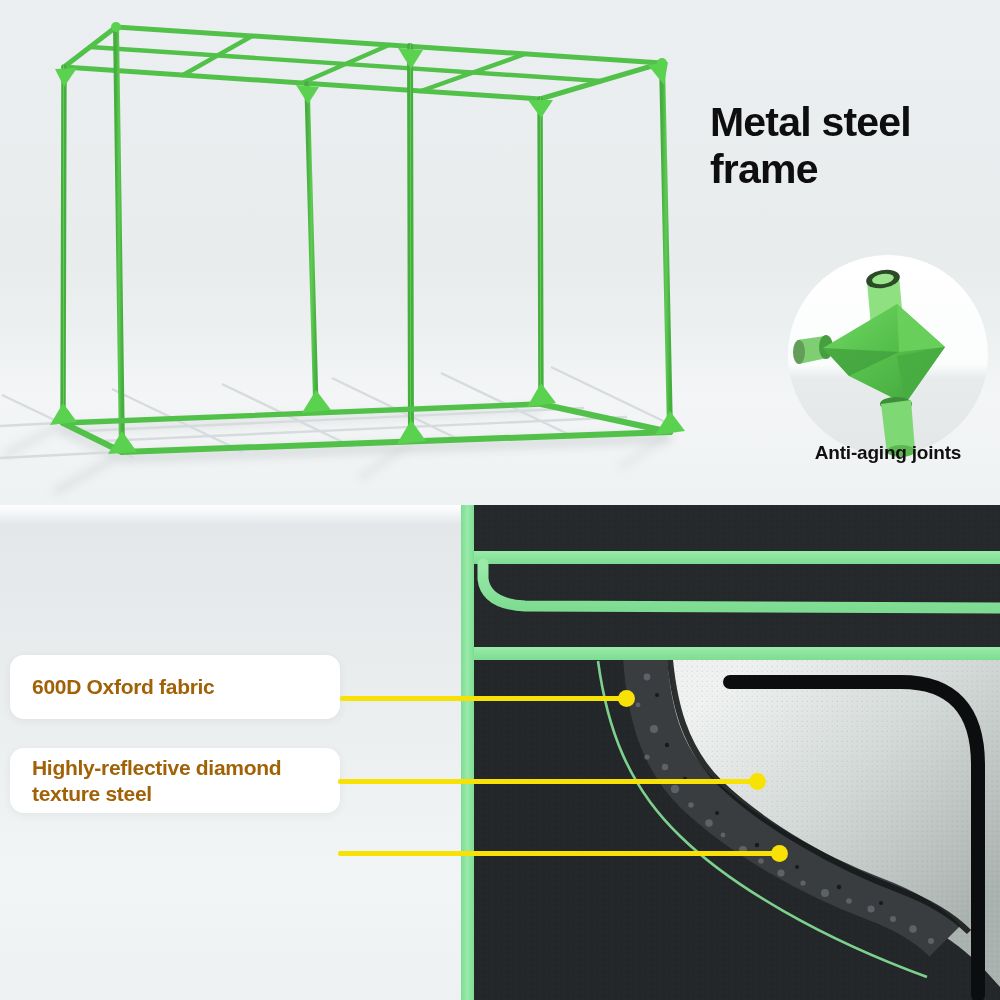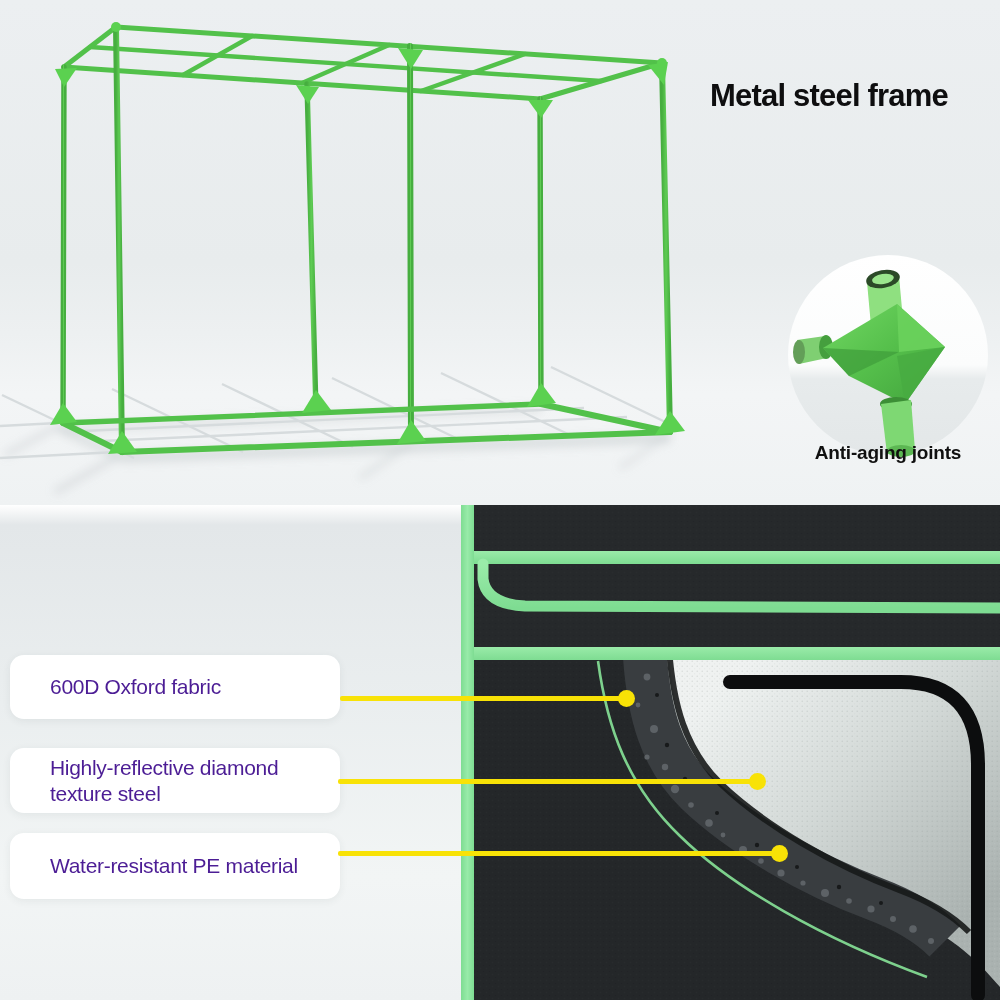--- a/index.html
+++ b/index.html
@@ -8,22 +8,22 @@
     font-family:"Liberation Sans","DejaVu Sans",sans-serif;
     -webkit-font-smoothing:antialiased;
   }
   
   .top-section{
     position:absolute;left:0;top:0;width:1000px;height:505px;
     background:linear-gradient(180deg,#eceff1 0%,#e8eced 52%,#edf0f1 66%,#f3f5f6 78%,#eff2f3 100%);
   }
   .frame-svg{position:absolute;left:0;top:0;}
   .headline{
-    position:absolute;left:710px;top:78px;width:280px;
-    font-size:31px;font-weight:700;letter-spacing:-0.8px;color:#0e0e0f;
+    position:absolute;left:710px;top:99px;width:280px;
+    font-size:41px;font-weight:700;letter-spacing:-0.8px;color:#0e0e0f;
   }
   .inset-circle{
     position:absolute;left:779px;top:252px;width:218px;height:218px;
   }
   .inset-caption{
     position:absolute;left:769px;top:442px;width:238px;text-align:center;
     font-size:19px;font-weight:700;letter-spacing:-0.2px;color:#101010;
   }
   
   .bottom-section{
@@ -31,23 +31,22 @@
     background:linear-gradient(180deg,#ffffff 0%,#e3e7e9 4%,#eaeeef 40%,#f2f5f5 75%,#eef1f2 100%);
   }
   .photo-svg{position:absolute;left:461px;top:0;}
   .callout-box{
     position:absolute;left:10px;width:330px;background:#ffffff;border-radius:14px;
     display:flex;flex-direction:column;justify-content:center;
     padding:0 0 0 22px;box-sizing:border-box;
     box-shadow:0 2px 8px rgba(40,50,60,0.07);
   }
   .callout-box .line{
-    font-size:21px;line-height:26px;font-weight:400;letter-spacing:-0.3px;color:#4c1d95;
+    font-size:21px;line-height:26px;font-weight:700;letter-spacing:-0.3px;color:#a16207;
     white-space:nowrap;
-    margin-left:18px;
   }
   .callout-box.b1{top:150px;height:64px;}
   .callout-box.b2{top:243px;height:65px;}
   .callout-box.b3{top:328px;height:66px;}
   .callout-line{
     position:absolute;height:5px;background:#f8e206;border-radius:2px;z-index:4;
   }
   .callout-line.l1{left:340px;top:191px;width:282px;}
   .callout-line.l2{left:338px;top:274px;width:415px;}
   .callout-line.l3{left:338px;top:346px;width:437px;}
@@ -271,24 +270,20 @@
     </svg>
 
     <div class="callout-box b1">
       <div class="line">600D Oxford fabric</div>
       <div class="line"></div>
     </div>
     <div class="callout-box b2">
       <div class="line">Highly-reflective diamond</div>
       <div class="line">texture steel</div>
     </div>
-    <div class="callout-box b3">
-      <div class="line">Water-resistant PE material</div>
-      <div class="line"></div>
-    </div>
 
     <div class="callout-line l1"></div>
     <div class="callout-dot d1"></div>
     <div class="callout-line l2"></div>
     <div class="callout-dot d2"></div>
     <div class="callout-line l3"></div>
     <div class="callout-dot d3"></div>
   </div>
 
 </div>

